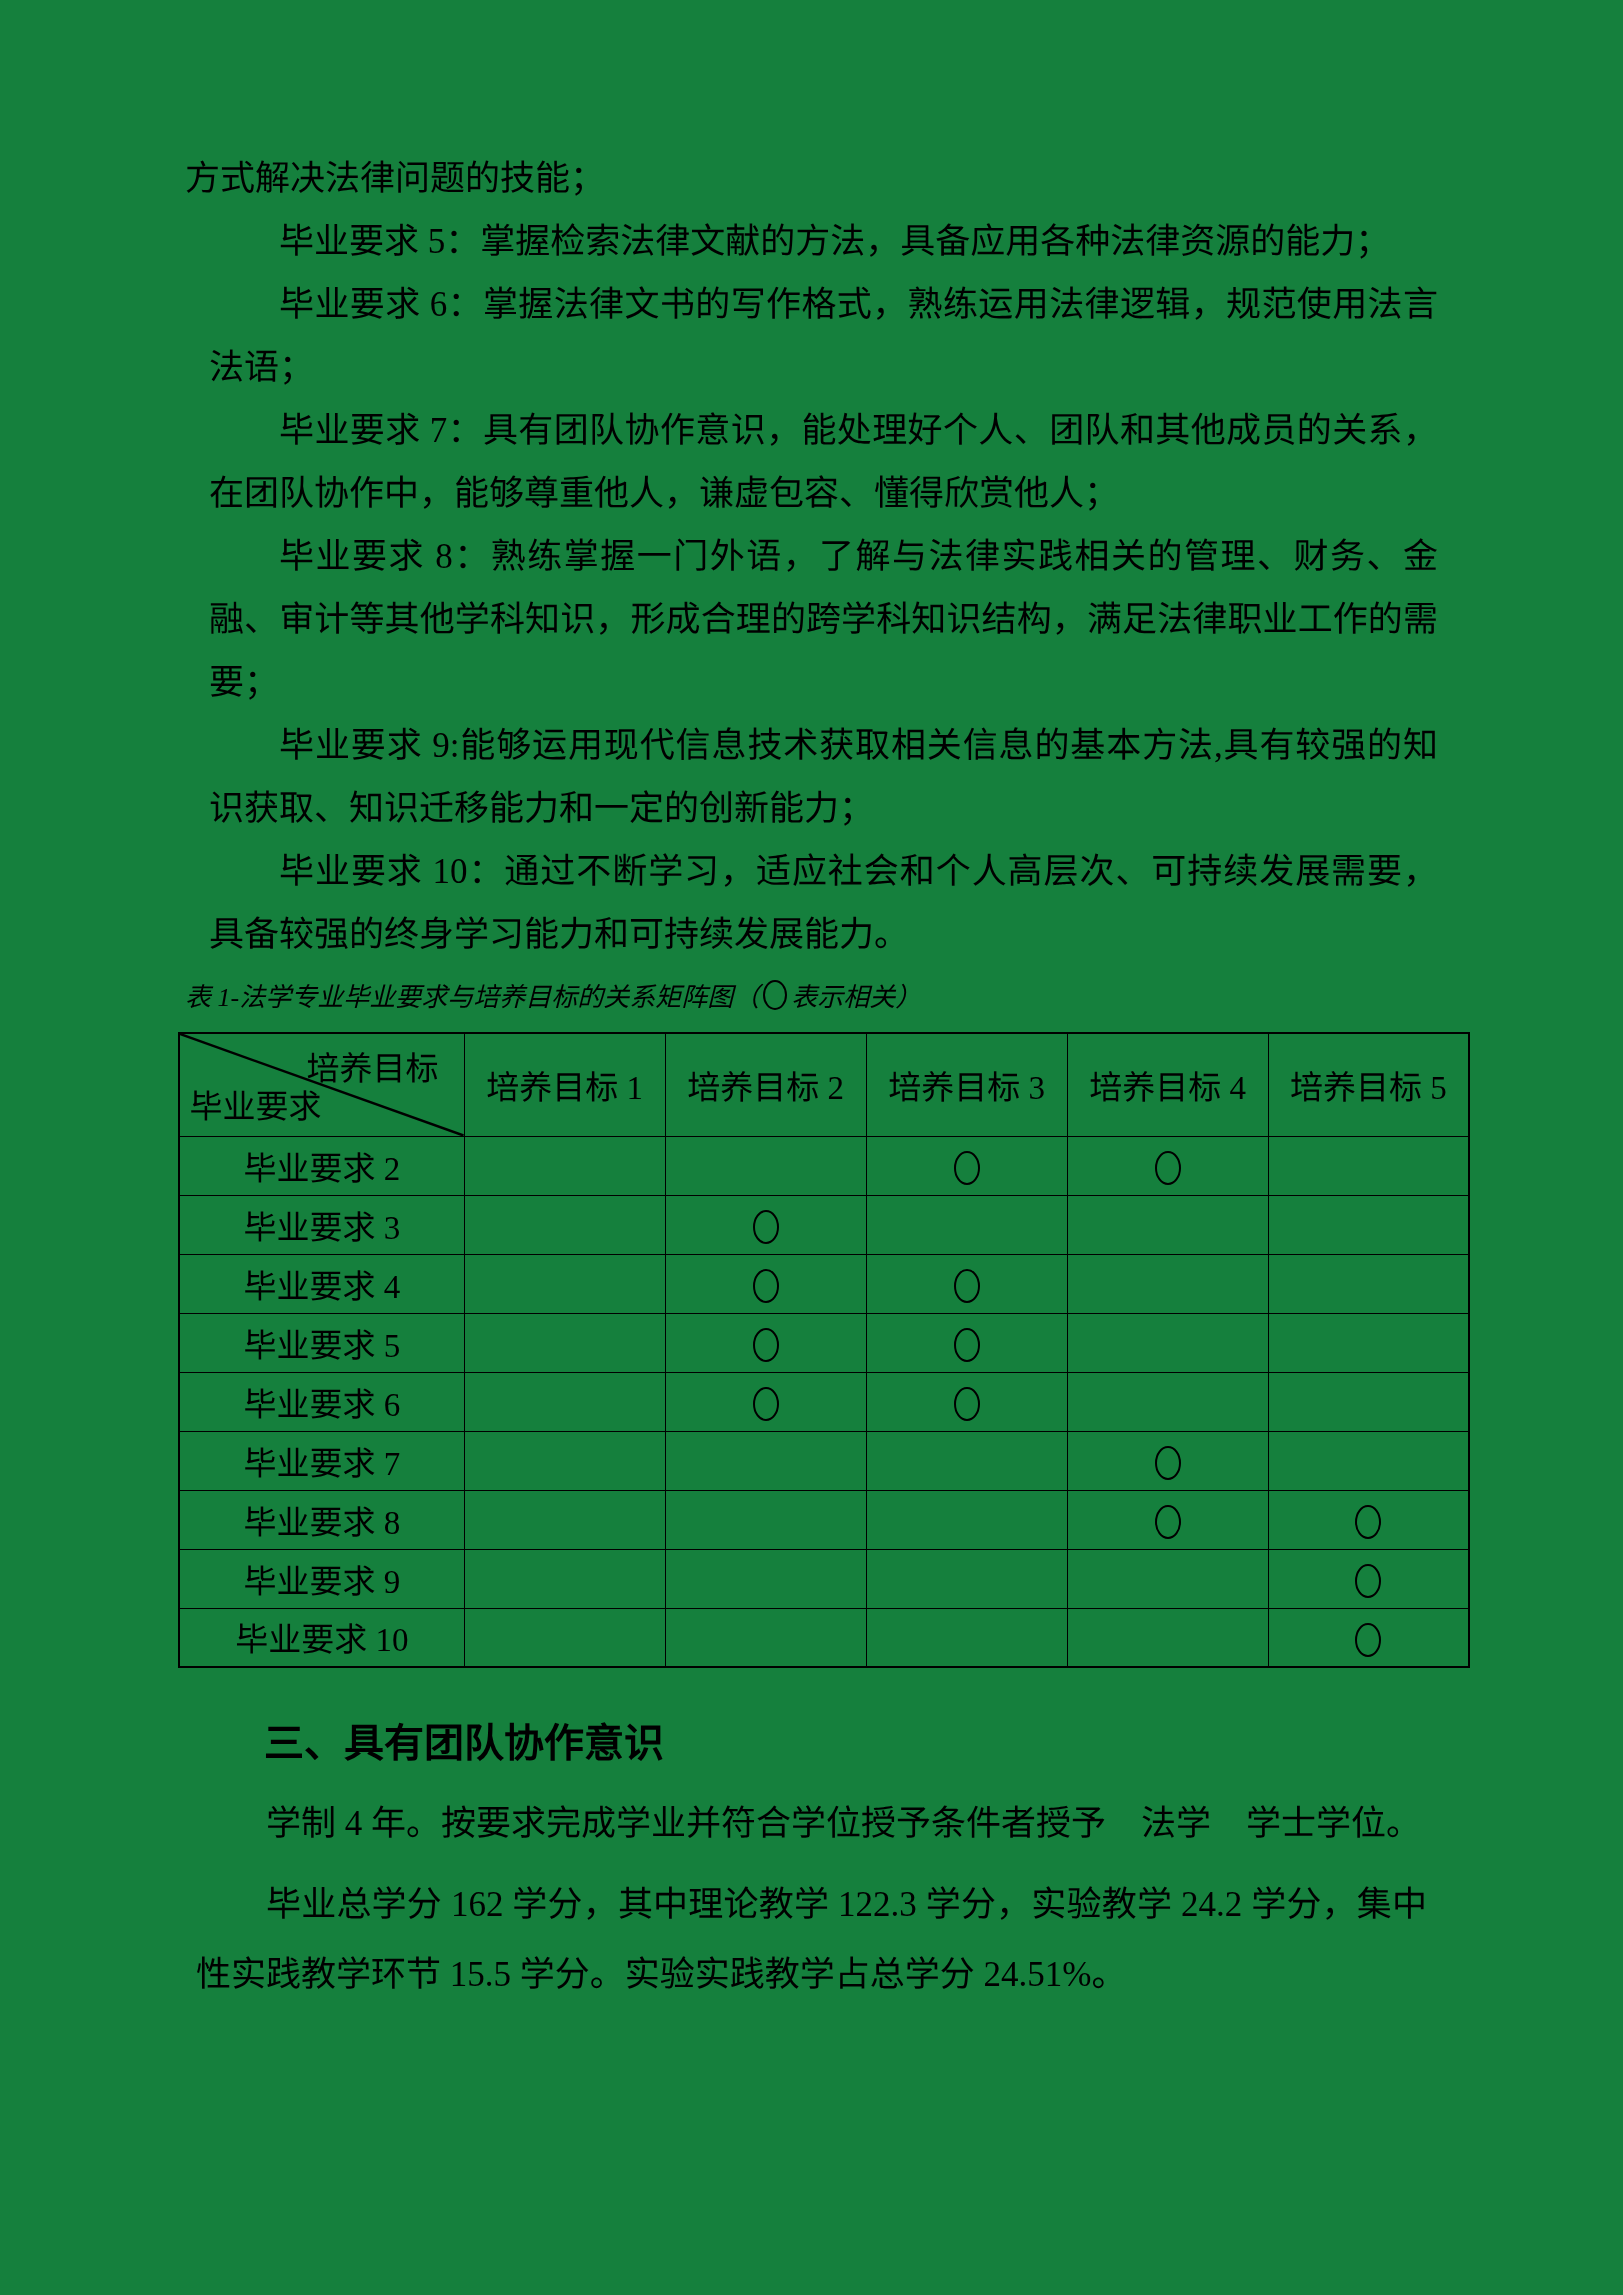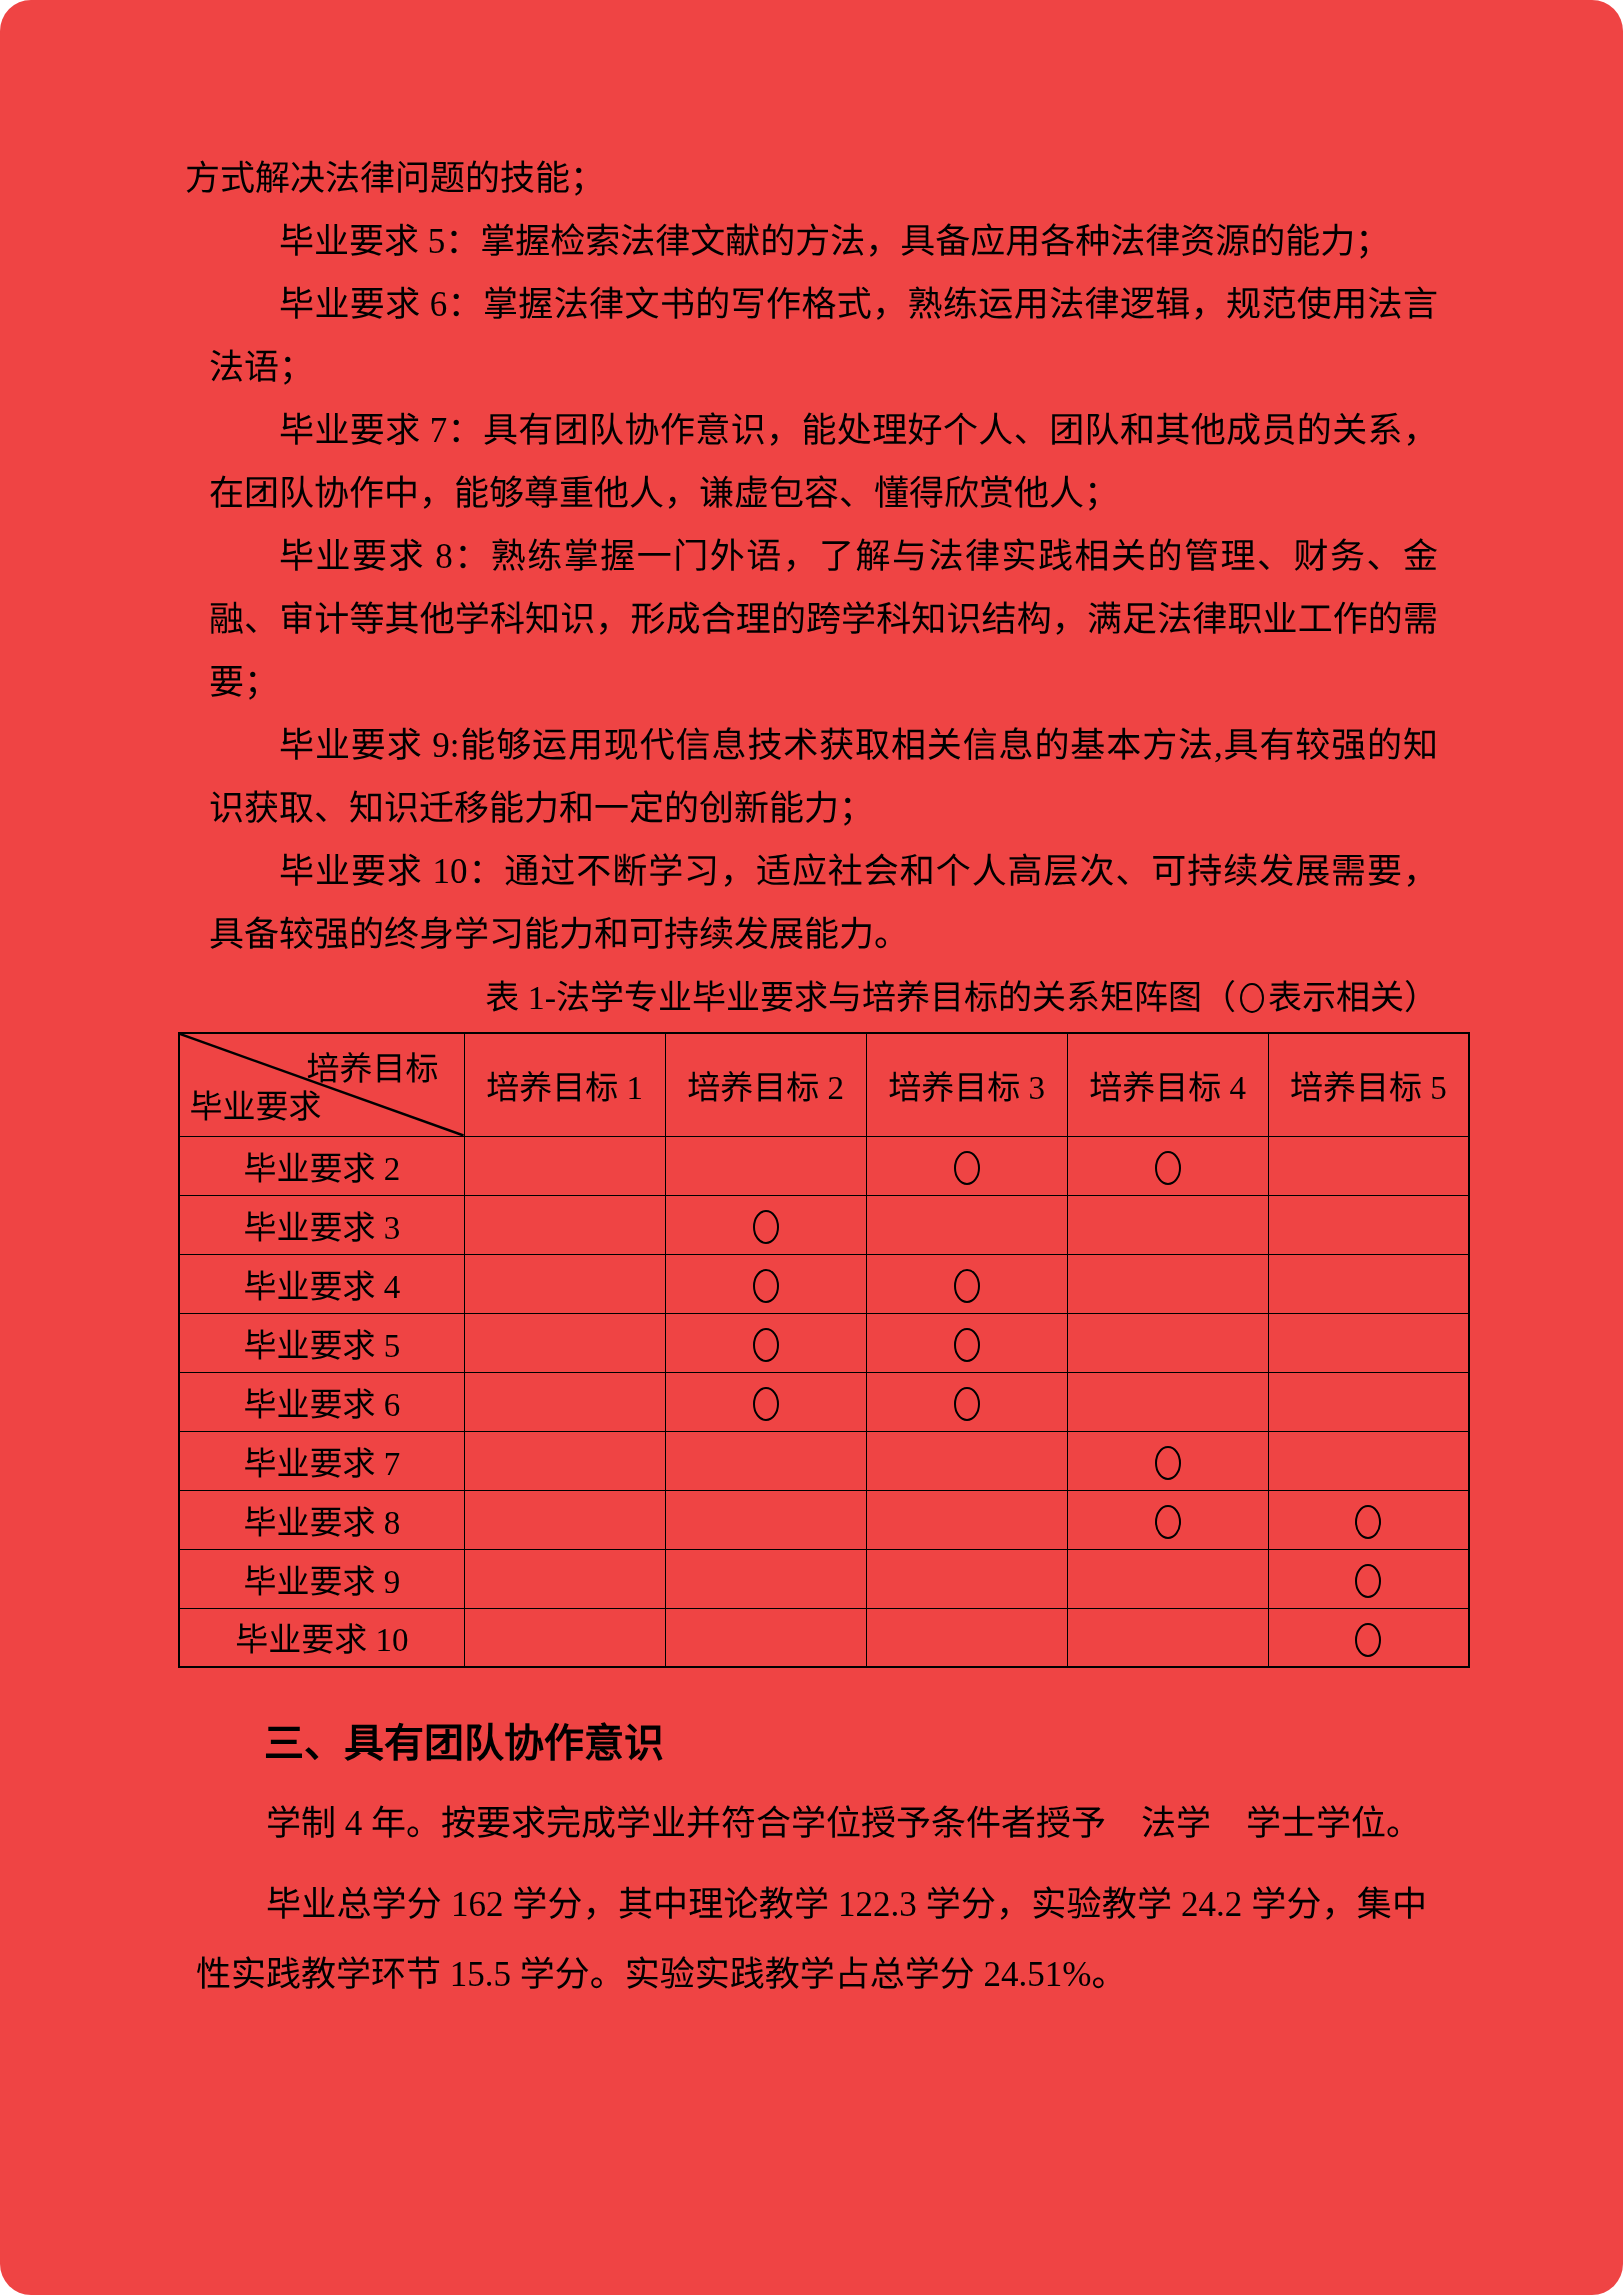--- a/index.html
+++ b/index.html
@@ -1,29 +1,29 @@
 <!DOCTYPE html>
 <html lang="zh-CN" style="font-size:12.7px"><head>
 <meta charset="utf-8">
 <style>
   html,body{margin:0;padding:0;background:#ffffff;}
   body{
     width:1623px;height:2295px;overflow:hidden;
     color:#000;
     font-family:"Liberation Serif","DejaVu Serif",serif;
   }
-  .page{position:relative;width:1623px;height:2295px;background:#ef4444;border-radius:31px;}
+  .page{position:relative;width:1623px;height:2295px;background:#15803d;}
   .textblock{padding:147px 185px 0 185px;}
   p.bodyline{
     margin:0;font-size:35px;line-height:63px;
     text-align:justify;letter-spacing:0;
   }
   p.indent{text-indent:70px;margin-left:24px;}
   .table-title{
-    margin:0;font-size:34px;line-height:63px;text-align:right;
+    margin:0;font-size:26px;line-height:63px;text-align:left;font-style:italic;
   }
   table.matrix{
     border-collapse:collapse;table-layout:fixed;
     margin:3.2px 0 0 178px;width:1288px;
     border:2.4px solid #000;
   }
   table.matrix td,table.matrix th{
     border:1.6px solid #000;
     font-size:33px;font-weight:normal;
     text-align:center;vertical-align:middle;

